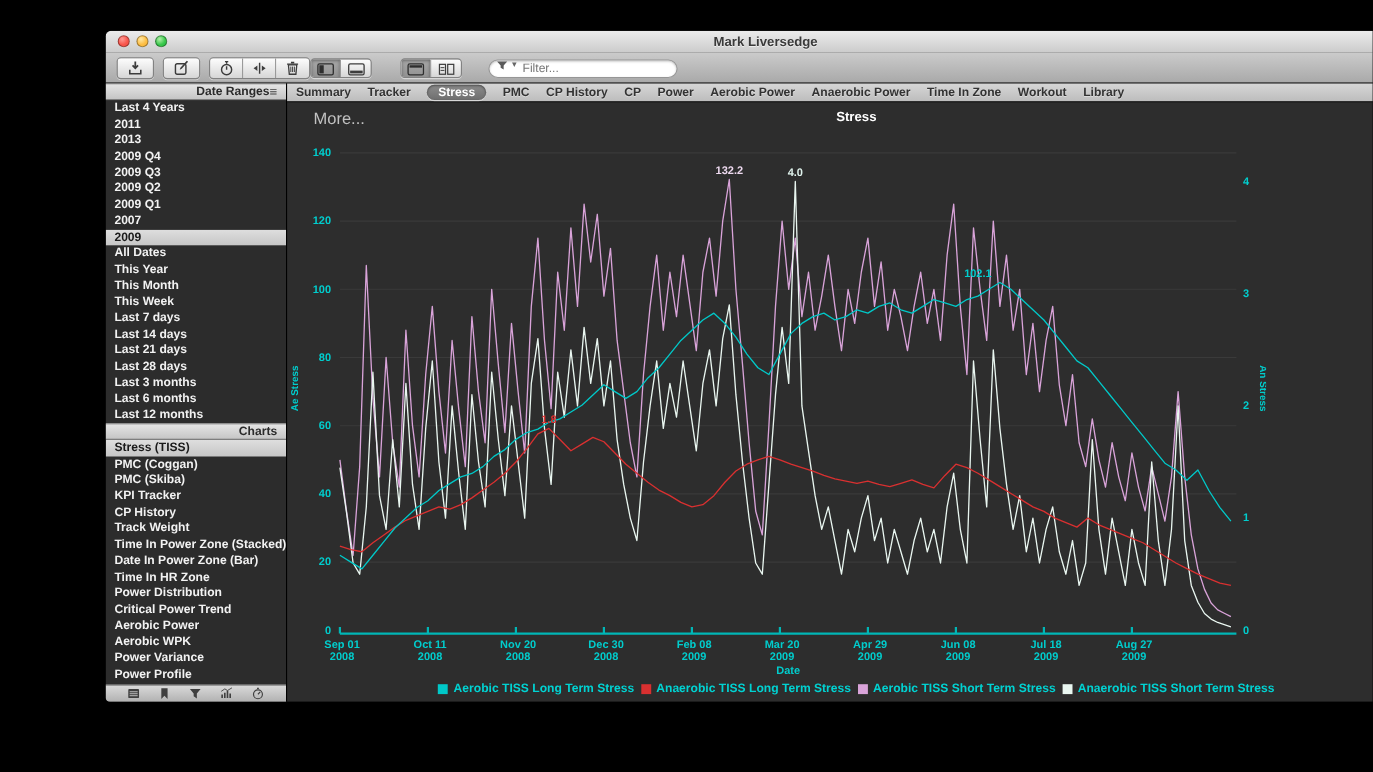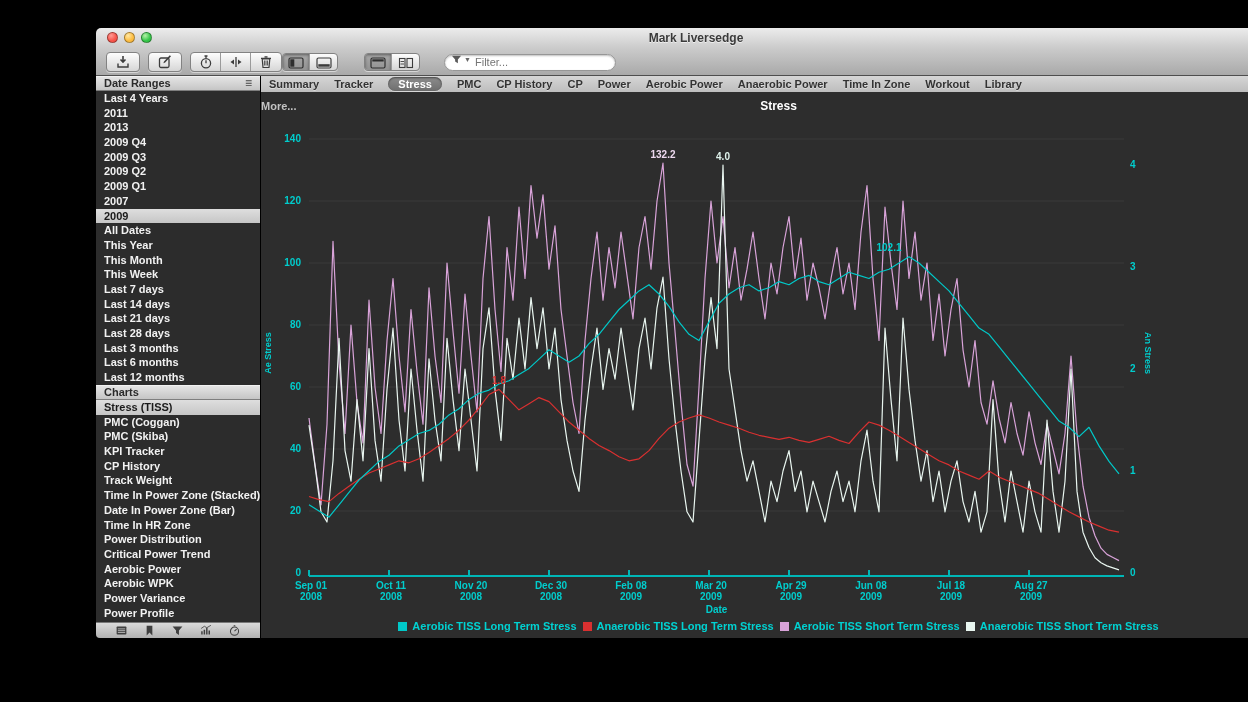--- a/index.html
+++ b/index.html
@@ -31,35 +31,35 @@
   .vs-item{font-size:11px;font-weight:bold;color:#2f2f2f;text-shadow:0 1px 0 rgba(255,255,255,.45);}
   .vs-item.sel{background:linear-gradient(#7e7e7e,#5c5c5c);color:#fff;border-radius:10px;padding:2px 12px;box-shadow:inset 0 1px 3px rgba(0,0,0,.5),0 1px 0 rgba(255,255,255,.4);text-shadow:none;}
   .filter-wrap{position:relative;margin-left:12px;margin-right:30px;}
   .filter-input{width:172px;height:17px;border-radius:9px;border:1px solid #969696;background:#fff;font-size:11px;color:#444;padding:0 8px 0 30px;outline:none;box-shadow:inset 0 1px 2px rgba(0,0,0,.25);}
   .filter-icons{position:absolute;left:7px;top:2px;display:flex;align-items:center;gap:2px;color:#666;font-size:7px;}
   .gap26{width:26px;}
   .gap12{width:12px;}
   
   .content{flex:1;display:flex;min-height:0;}
   .sidebar{width:165px;flex:none;background:#2c2c2c;border-right:1px solid #000;display:flex;flex-direction:column;}
-  .side-header{height:15px;flex:none;background:linear-gradient(#e4e4e4,#c5c5c5);border-bottom:1px solid #7e7e7e;border-top:1px solid #f2f2f2;color:#2b2b2b;font-size:11px;font-weight:bold;line-height:13px;padding:0 8px;display:flex;justify-content:space-between;align-items:center;}
+  .side-header{height:15px;flex:none;background:linear-gradient(#e4e4e4,#c5c5c5);border-bottom:1px solid #7e7e7e;border-top:1px solid #f2f2f2;color:#2b2b2b;font-size:11px;font-weight:bold;line-height:13px;padding:0 8px;display:flex;justify-content:flex-end;align-items:center;}
   .side-header .menu-glyph{font-size:12px;color:#444;line-height:13px;}
   .side-list{overflow:hidden;flex:none;}
   .side-list.grow{flex:1;}
   .side-item{height:14.7px;line-height:14.7px;font-size:11px;font-weight:bold;color:#f2f2f2;padding:0 8px;white-space:nowrap;overflow:hidden;}
   .side-item.selected{background:linear-gradient(#dedede,#c6c6c6);color:#1b1b1b;}
   .side-bottombar{height:16px;flex:none;background:linear-gradient(#dadada,#b1b1b1);border-top:1px solid #787878;display:flex;align-items:center;justify-content:center;gap:15px;}
   .main{flex:1;display:flex;flex-direction:column;min-width:0;}
   .tabbar{height:17px;flex:none;background:linear-gradient(#d6d6d6,#bdbdbd);border-bottom:1px solid #2e2e2e;display:flex;align-items:center;gap:15px;padding:0 8px;}
   .tab{font-size:11px;font-weight:bold;color:#333;text-shadow:0 1px 0 rgba(255,255,255,.4);white-space:nowrap;}
   .tab.selected{background:linear-gradient(#8d8d8d,#6e6e6e);color:#fff;border-radius:9px;padding:1px 10px;box-shadow:inset 0 1px 2px rgba(0,0,0,.5),0 1px 0 rgba(255,255,255,.4);text-shadow:none;}
   .tab-spacer{flex:1;}
   .tab-menu{font-size:12px;color:#333;font-weight:bold;}
   .chart-panel{flex:1;position:relative;background:#2d2d2d;min-height:0;}
-  .more-link{position:absolute;left:0;top:7px;font-size:11px;font-weight:bold;color:#c2c2c2;z-index:3;}
+  .more-link{position:absolute;left:24px;top:7px;font-size:15px;font-weight:normal;color:#c2c2c2;z-index:3;}
   .chart-title{position:absolute;left:0;right:0;top:6px;text-align:center;font-size:12px;font-weight:bold;color:#fff;z-index:2;pointer-events:none;}
   #chart-svg{position:absolute;inset:0;}
   #chart-svg text{font-family:"Liberation Sans","DejaVu Sans",sans-serif;font-weight:bold;}
   .legend{position:absolute;left:0;right:0;bottom:6px;display:flex;justify-content:center;align-items:center;gap:6px;z-index:2;}
   .legend-item{display:flex;align-items:center;gap:5px;}
   .legend-swatch{width:9px;height:9px;display:inline-block;}
   .legend-label{font-size:11px;font-weight:bold;color:#00d2d2;white-space:nowrap;}
   .ico{display:block;}
 </style>
 </head>

